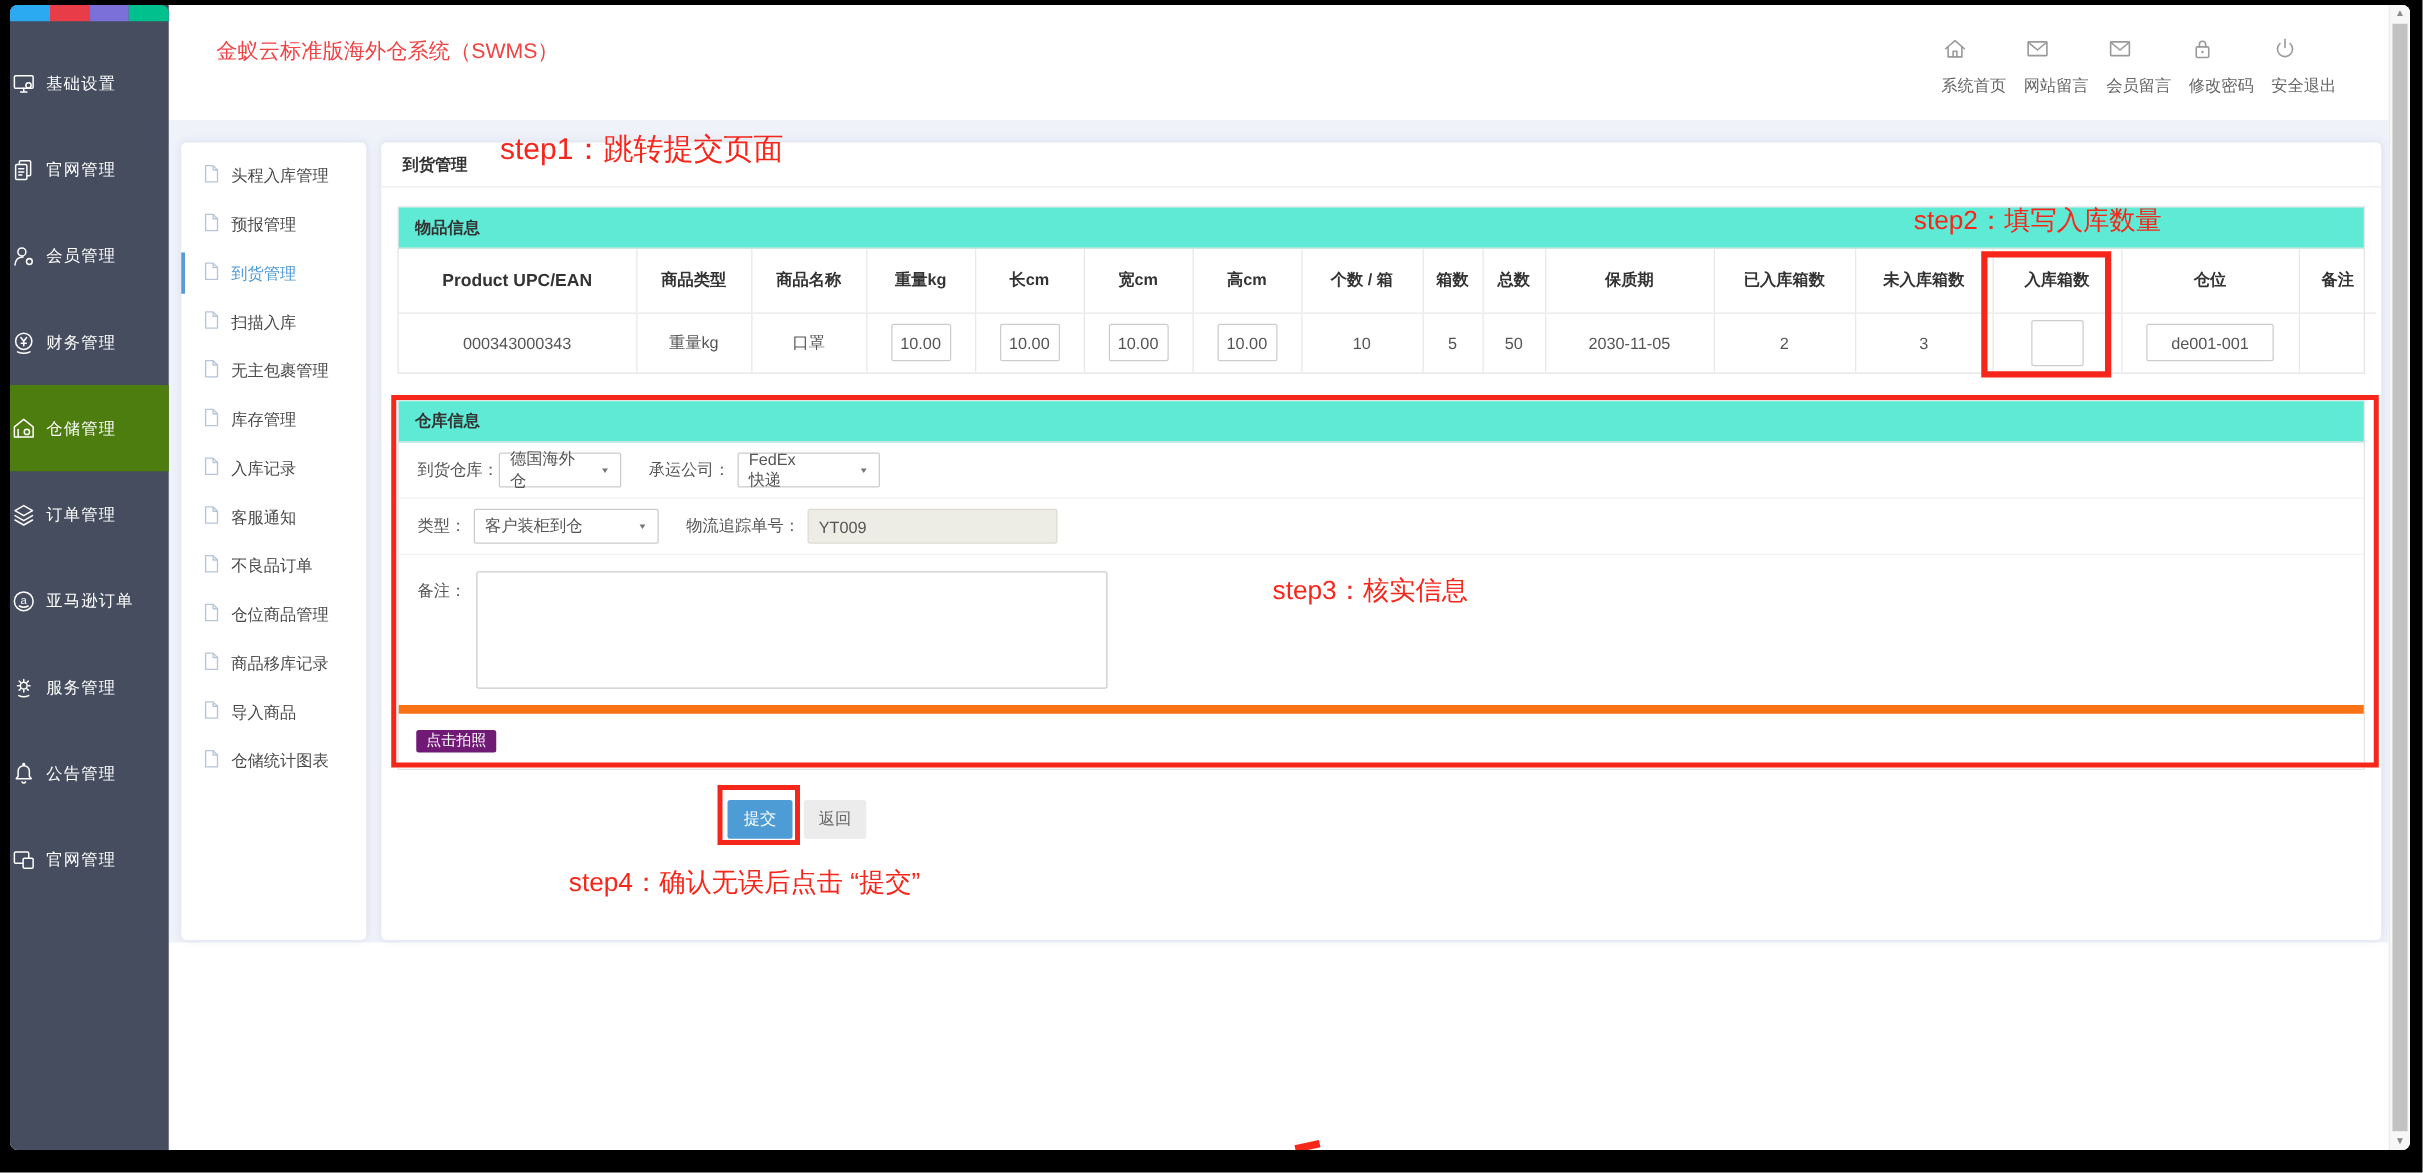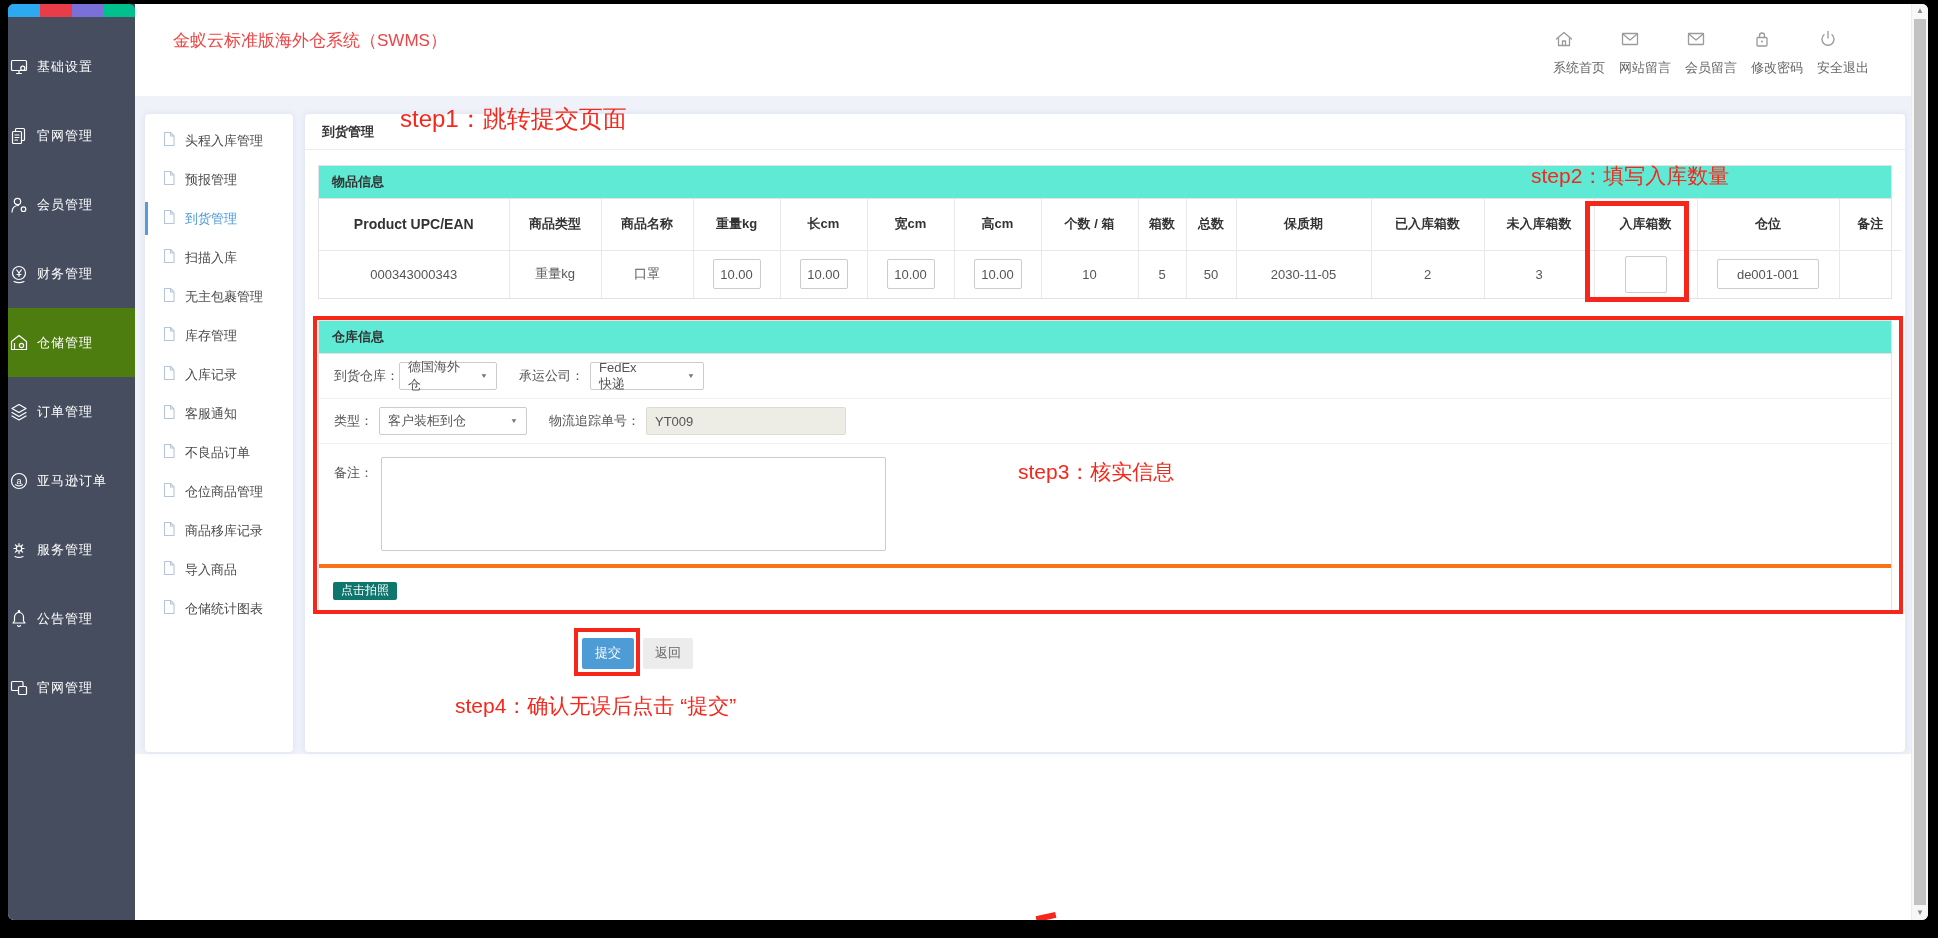--- a/index.html
+++ b/index.html
@@ -63,24 +63,24 @@
   
   .form-row { min-height: 45px; display: flex; align-items: center; padding-left: 15px; font-size: 13px; color: #555; border-bottom: 1px solid #f2f2f2; }
   .form-row:last-child { border-bottom: none; }
   .sel { border: 1px solid #ccc; border-radius: 2px; height: 28px; display: inline-flex; align-items: center; justify-content: space-between; padding: 0 8px; color: #555; cursor: pointer; background: #fff; }
   .sel .caret { font-size: 8px; color: #777; margin-left: 8px; transform: scaleY(.8); }
   .sel.w1 { width: 98px; }
   .sel.w2 { width: 114px; margin-left: 6px; gap: 40px; }
   .sel.w3 { width: 148px; margin-left: 6px; }
   .ml22 { margin-left: 22px; }
   .tracking-input { width: 200px; height: 28px; background: #EDEDE6; border: 1px solid #dddcd2; border-radius: 2px; padding-left: 8px; font-size: 13px; color: #555; font-family: "Liberation Sans", sans-serif; margin-left: 6px; }
-  .remark-row { padding: 13px 15px; display: flex; align-items: flex-start; border-bottom: 4px solid #f97316; font-size: 13px; color: #555; }
+  .remark-row { padding: 13px 15px; display: flex; align-items: flex-start; border-bottom: 7px solid #f97316; font-size: 13px; color: #555; }
   .remark-row textarea { width: 505px; height: 94px; border: 1px solid #ccc; border-radius: 2px; margin-left: 8px; resize: none; font-family: "Liberation Sans", sans-serif; font-size: 13px; padding: 6px; }
   .photo-row { padding: 12px 14px 13px 14px; }
-  .photo-btn { width: 64px; height: 18px; background: #0f766e; color: #fff; font-size: 12px; border: none; border-radius: 2px; cursor: pointer; font-family: "Liberation Sans", sans-serif; }
+  .photo-btn { width: 64px; height: 18px; background: #701a75; color: #fff; font-size: 12px; border: none; border-radius: 2px; cursor: pointer; font-family: "Liberation Sans", sans-serif; }
   .btn-row { margin: 24px 0 0 277px; display: flex; gap: 9px; }
   .submit-btn { width: 52px; height: 31px; background: #4E9CD6; color: #fff; border: none; border-radius: 2px; font-size: 13px; cursor: pointer; font-family: "Liberation Sans", sans-serif; }
   .back-btn { width: 50px; height: 31px; background: #ececec; color: #666; border: none; border-radius: 2px; font-size: 13px; cursor: pointer; font-family: "Liberation Sans", sans-serif; }
   
   .ann { position: absolute; color: #F7261B; z-index: 40; white-space: nowrap; font-weight: 500; }
   .ann-step1 { left: 392px; top: 99px; font-size: 24px; }
   .ann-step2 { left: 1523px; top: 158px; font-size: 21px; }
   .ann-step3 { left: 1010px; top: 454px; font-size: 21px; }
   .ann-step4 { left: 447px; top: 688px; font-size: 21px; }
   .ann-box { position: absolute; border: 4px solid #F7261B; z-index: 40; pointer-events: none; }

